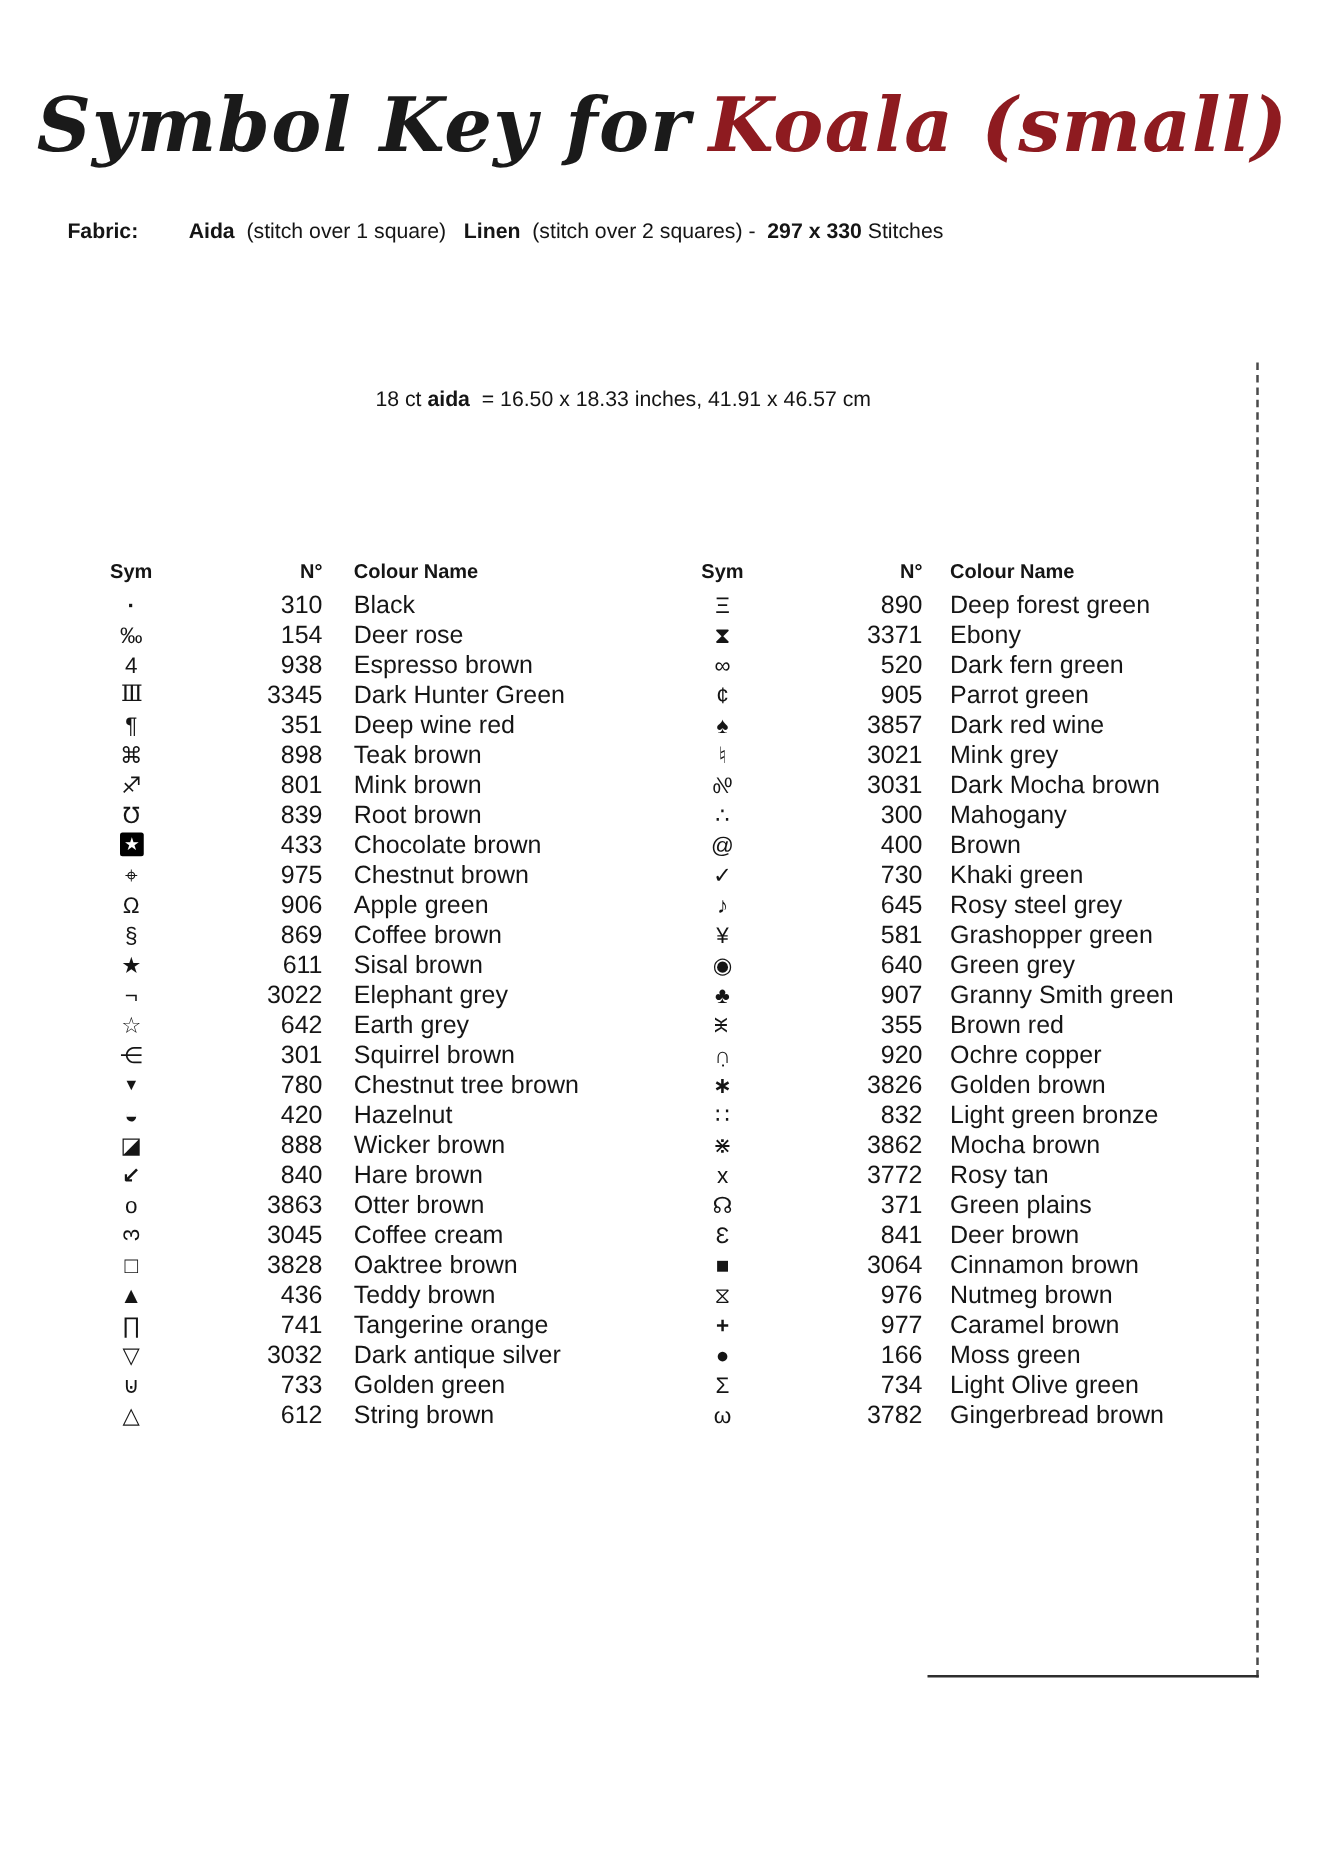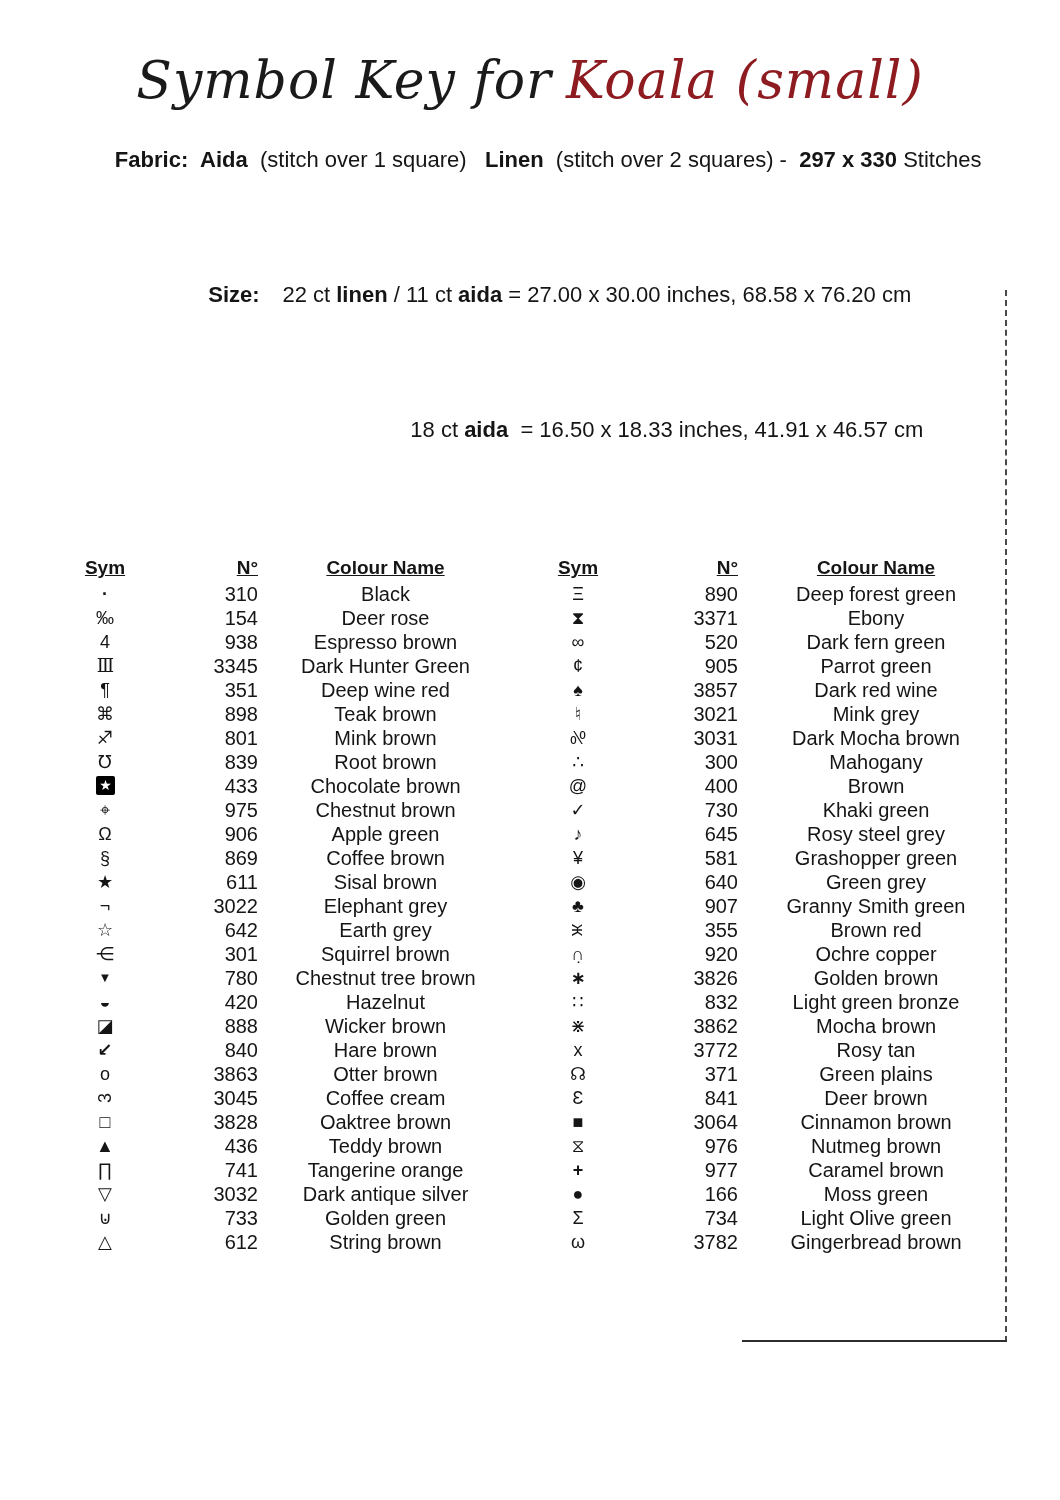--- a/index.html
+++ b/index.html
@@ -5,50 +5,50 @@
   html,body{margin:0;padding:0;background:#ffffff;}
   body{
     width:1060px;height:1500px;position:relative;overflow:hidden;
     font-family:"Liberation Sans","DejaVu Sans",sans-serif;
     color:#151515;
   }
   .page{position:relative;width:1060px;height:1500px;}
 
   
   .title{
-    margin:0;padding-top:52px;text-align:center;
+    margin:0;padding-top:68px;text-align:center;
     font-family:"DejaVu Serif","Liberation Serif",serif;
-    font-style:italic;font-weight:normal;font-size:52px;line-height:1.1;
+    font-style:italic;font-weight:bold;font-size:60px;line-height:1.1;
     letter-spacing:1px;
   }
   .title .t-black{color:#1a1a1a;margin-right:14px;}
   .title .t-red{color:#8e1b20;}
 
   
-  .meta{font-size:22px;line-height:27px;white-space:pre-wrap;text-align:center;}
+  .meta{padding-left:35px;font-size:17px;line-height:27px;white-space:pre-wrap;}
   .fabric-line{margin-top:10px;}
   .b{font-weight:bold;}
   .meta .label{display:inline-block;width:97px;font-weight:bold;}
   .size-block{margin-top:0;}
   .size-row{white-space:pre-wrap;}
   .size-row.ind3{padding-left:237px;}
   .size-row.ind4{padding-left:245px;}
 
   
   .key{position:relative;margin-top:32px;padding-left:65px;font-size:20px;}
   .row{display:flex;align-items:flex-start;line-height:24px;}
   .entry{display:flex;align-items:flex-start;}
   .entry.r{margin-left:60px;}
   .sym{width:80px;text-align:center;font-size:18px;display:inline-block;}
   .entry.r .sym{width:60px;}
   .num{width:113px;text-align:right;display:inline-block;}
   .entry.r .num{width:130px;}
-  .cname{width:205px;margin-left:25px;display:inline-block;text-align:center;}
+  .cname{width:205px;margin-left:25px;display:inline-block;}
   .entry.r .cname{width:232px;margin-left:22px;}
-  .head .hb{font-weight:bold;text-decoration:underline;font-size:19px;}
+  .head .hb{font-weight:bold;font-size:16px;}
   .head{margin-bottom:2px;}
 
   
   .sym.inv{
     background:#000;color:#fff;width:19px;height:19px;line-height:19px;
     font-size:14px;margin:2px 30px 0 31px;border-radius:2px;
   }
   .rot90{display:inline-block;transform:rotate(90deg);}
   .rotm90{display:inline-block;transform:rotate(-90deg);}
   .mirror{display:inline-block;transform:scaleX(-1);}
@@ -73,23 +73,20 @@
 
   <h1 class="title">
     <span class="t-black">Symbol Key for</span><span class="t-red" style="color: rgb(142, 27, 32);">Koala (small)</span>
   </h1>
 
   <div class="meta fabric-line">
     <span class="label">Fabric:</span><span class="b">Aida</span><span>  (stitch over 1 square)   </span><span class="b">Linen</span><span>  (stitch over 2 squares) -  </span><span class="b">297 x 330</span><span> Stitches</span>
   </div>
 
   <div class="meta size-block">
-    <div class="size-row">
-      <span class="label">Size:</span><span>22 ct </span><span class="b">linen</span><span> / 11 ct </span><span class="b">aida</span><span> = 27.00 x 30.00 inches, 68.58 x 76.20 cm</span>
-    </div>
     <div class="size-row ind3">
       <span>18 ct </span><span class="b">aida</span><span>  = 16.50 x 18.33 inches, 41.91 x 46.57 cm</span>
     </div>
   </div>
 
   <div class="key">
     <div class="row head">
       <div class="entry l">
         <span class="sym hb">Sym</span>
         <span class="num hb">N°</span>

